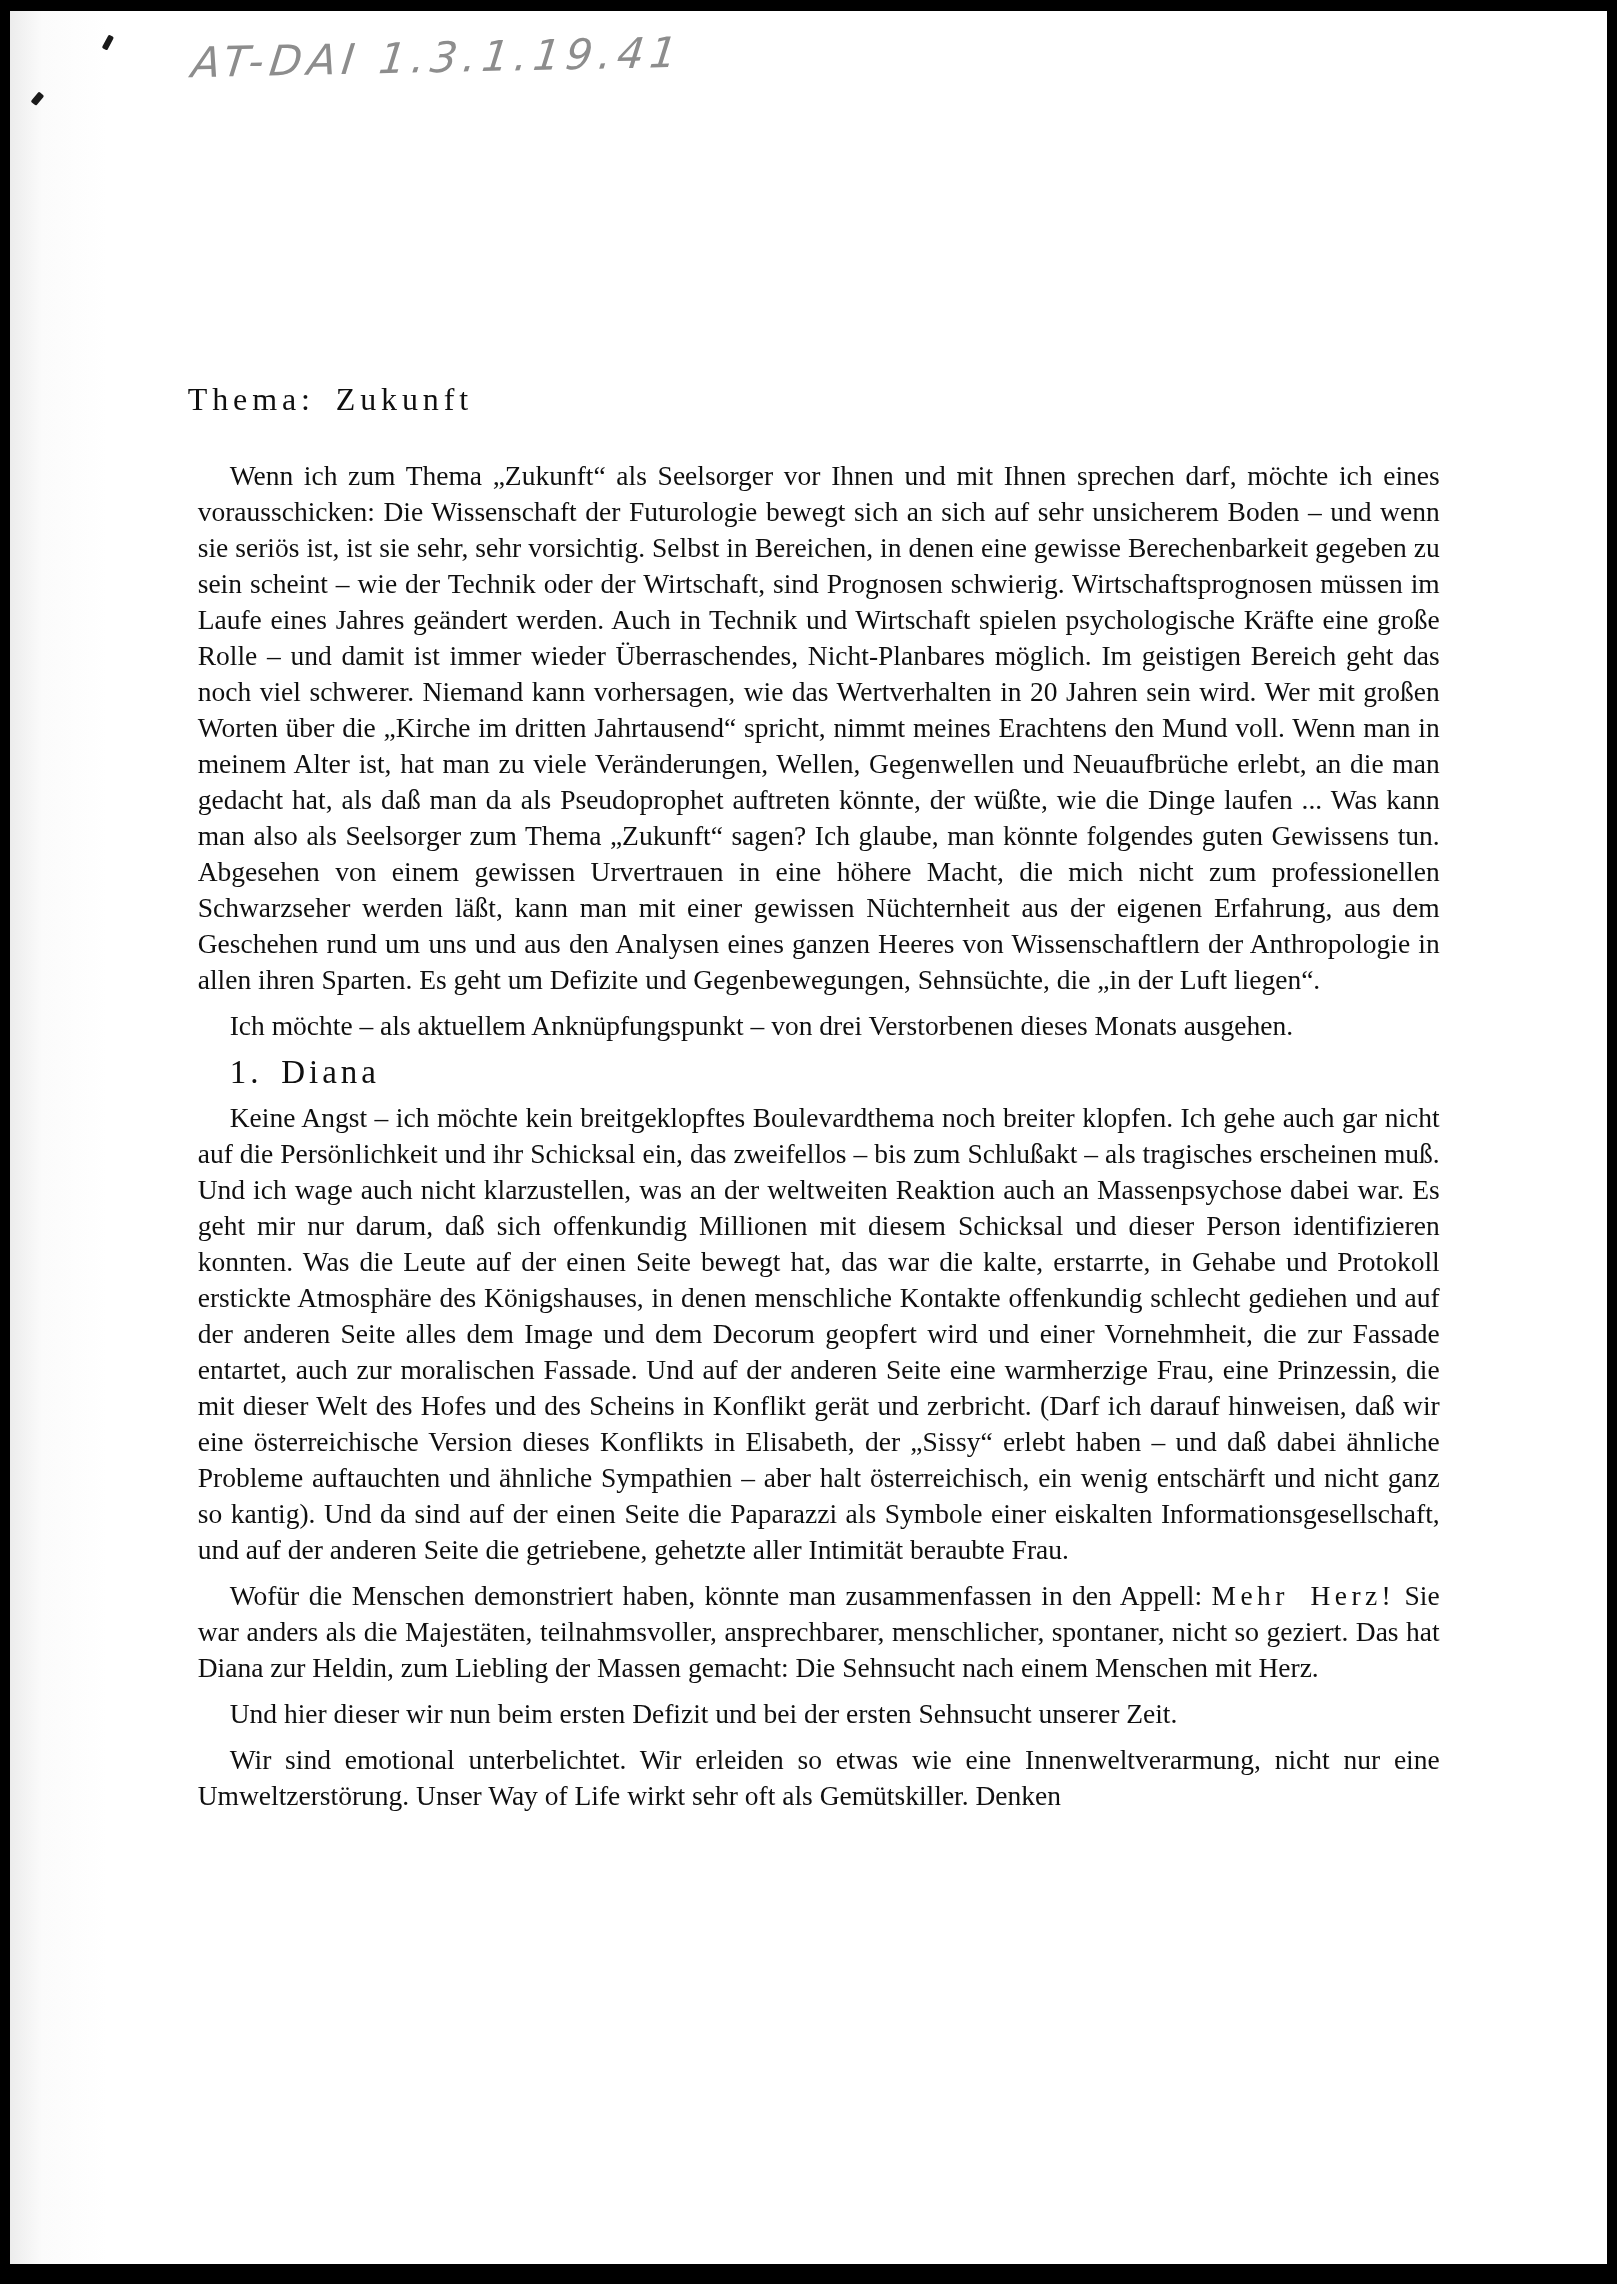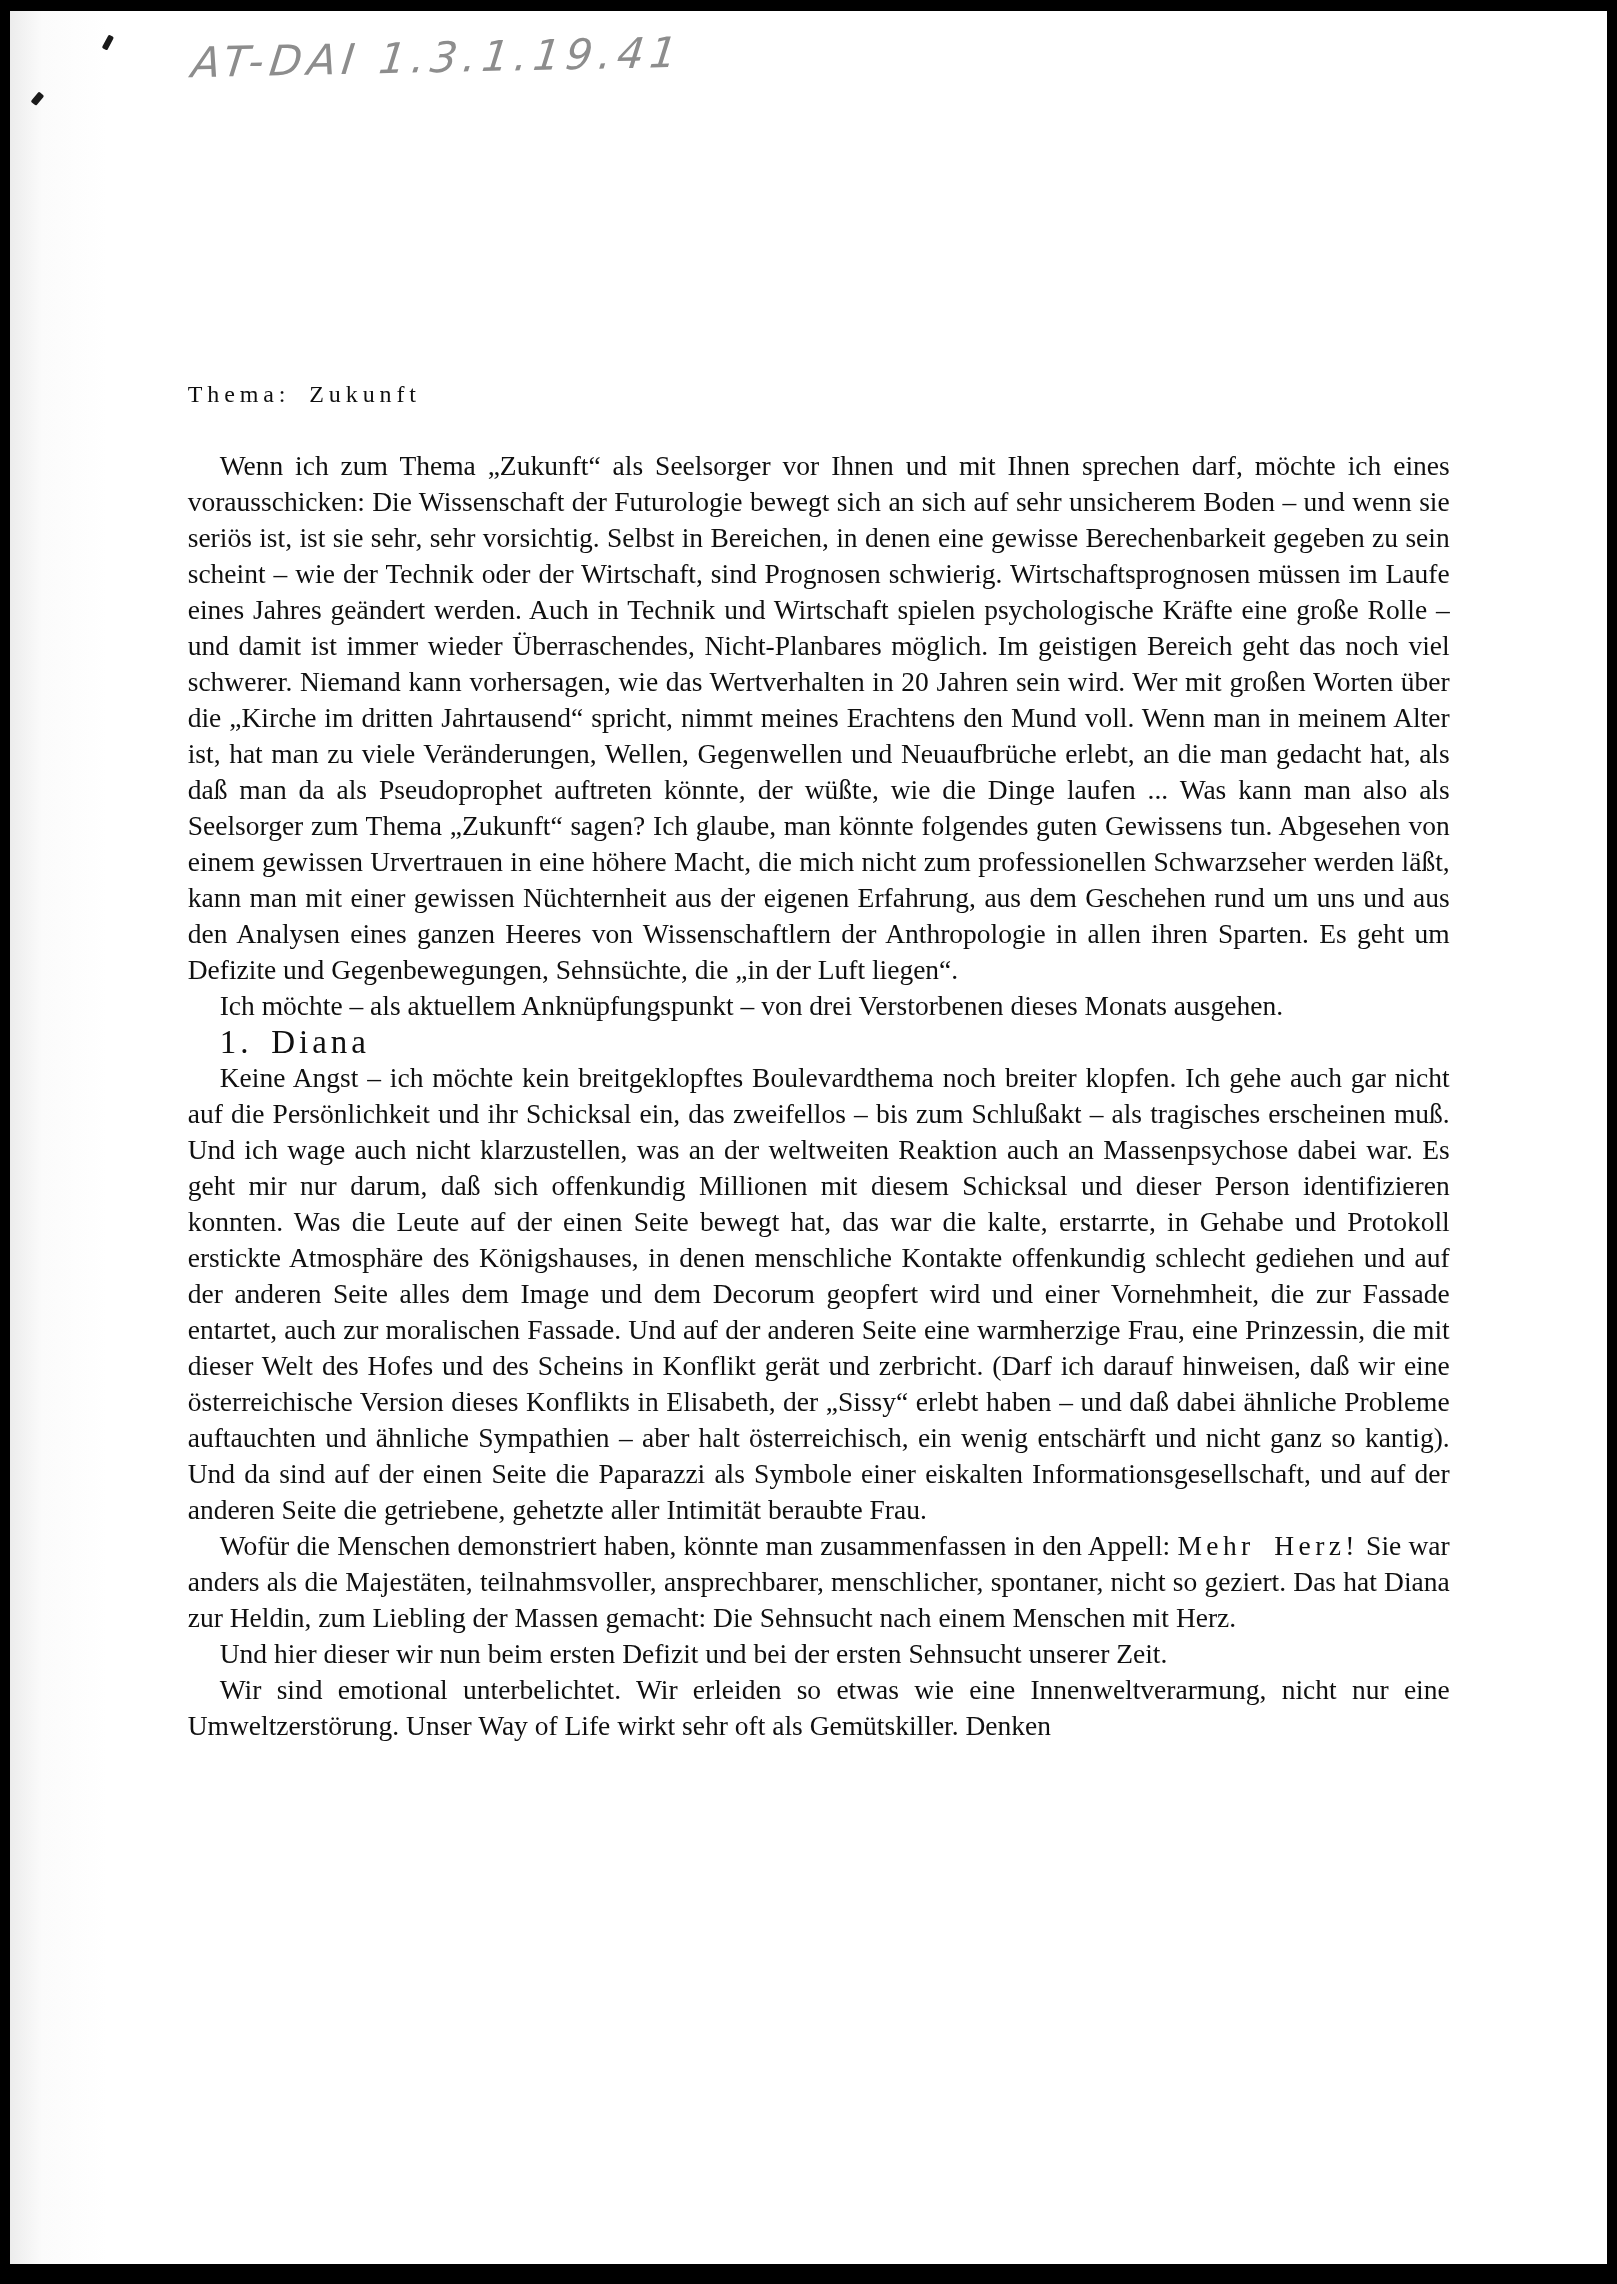--- a/index.html
+++ b/index.html
@@ -41,35 +41,35 @@
     font-size: 27.5px;
     line-height: 37px;
   }
   .doc-header .spread {
     letter-spacing: 2.8px;
     word-spacing: 7.3px;
   }
   .doc-subject {
     position: absolute;
     left: 178px; top: 370px;
-    font-size: 24px;
+    font-size: 32px;
     letter-spacing: 4.9px;
     word-spacing: 8px;
   }
   .doc-body {
     position: absolute;
     left: 178px; top: 437px;
     width: 1262px;
     font-size: 27.5px;
     line-height: 36px;
     text-align: justify;
     hyphens: none;
   }
   .doc-body p {
-    margin: 0;
+    margin: 10px;
     text-indent: 32px;
   }
   .section-heading {
     margin-top: 18px;
     margin-bottom: 4.9px;
     font-size: 33px;
     letter-spacing: 4px;
     word-spacing: 6.5px;
     text-align: left;
   }

